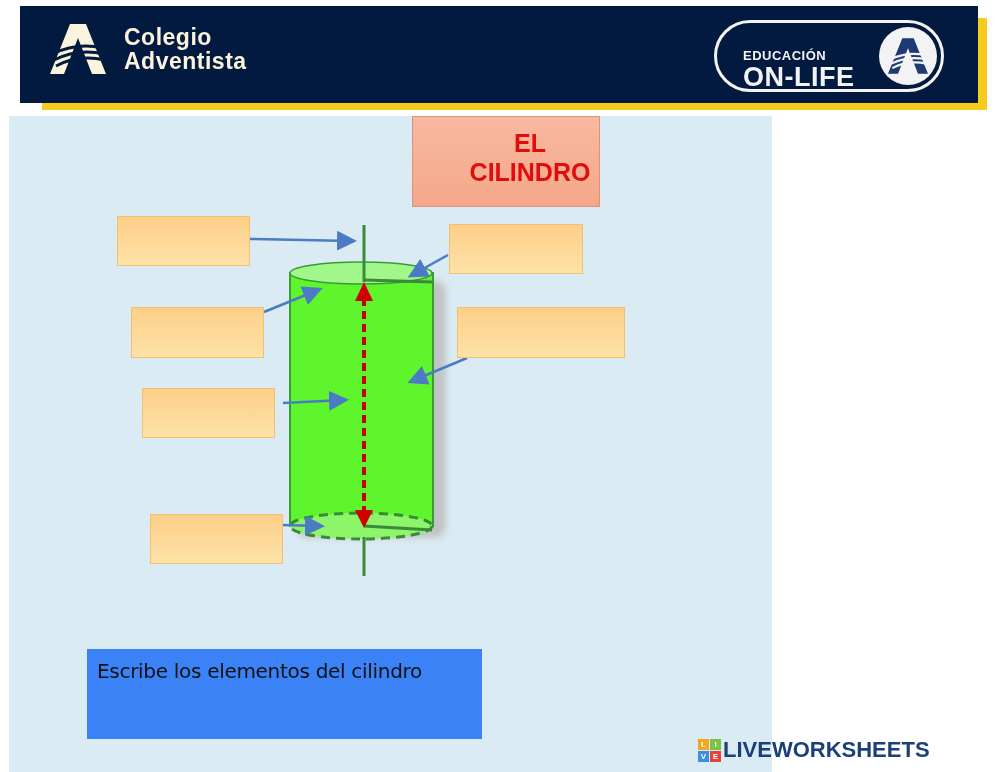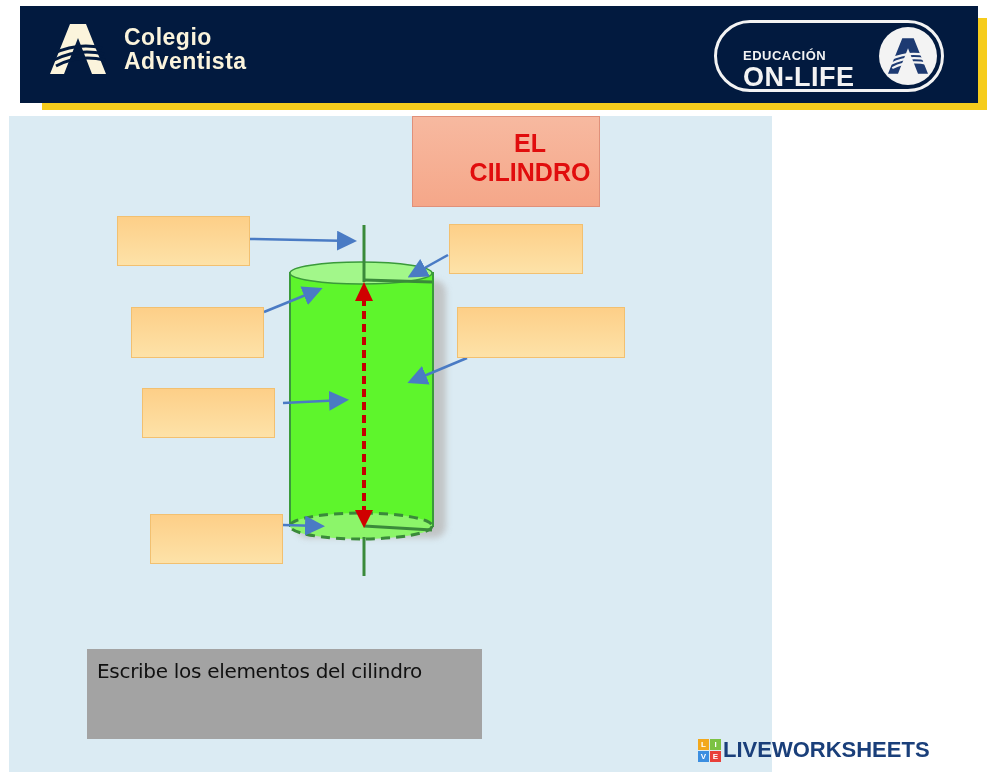--- a/index.html
+++ b/index.html
@@ -50,21 +50,21 @@
   }
   .label-box {
     position:absolute; background:linear-gradient(#fdcf88,#fde2a8);
     border:1px solid #f2c070; box-sizing:border-box;
   }
   .label-box input {
     width:100%; height:100%; border:none; background:transparent; outline:none;
     font-family:"Liberation Sans", sans-serif; font-size:15px; padding:0 6px; box-sizing:border-box;
   }
   .instruction {
-    position:absolute; left:87px; top:649px; width:395px; height:90px; background:#a3a3a3;
+    position:absolute; left:87px; top:649px; width:395px; height:90px; background:#3b82f6;
   }
   .instruction span {
     position:absolute; left:10px; top:10px; font-family:"DejaVu Sans", sans-serif;
     font-size:20px; color:#111; letter-spacing:-0.3px;
   }
   .diagram { position:absolute; left:0; top:0; width:1000px; height:772px; pointer-events:none; }
   .lw-logo {
     position:absolute; left:698px; top:737px; display:flex; align-items:center;
   }
   .lw-grid { display:grid; grid-template-columns:11px 11px; grid-gap:1px; margin-right:2px; }

